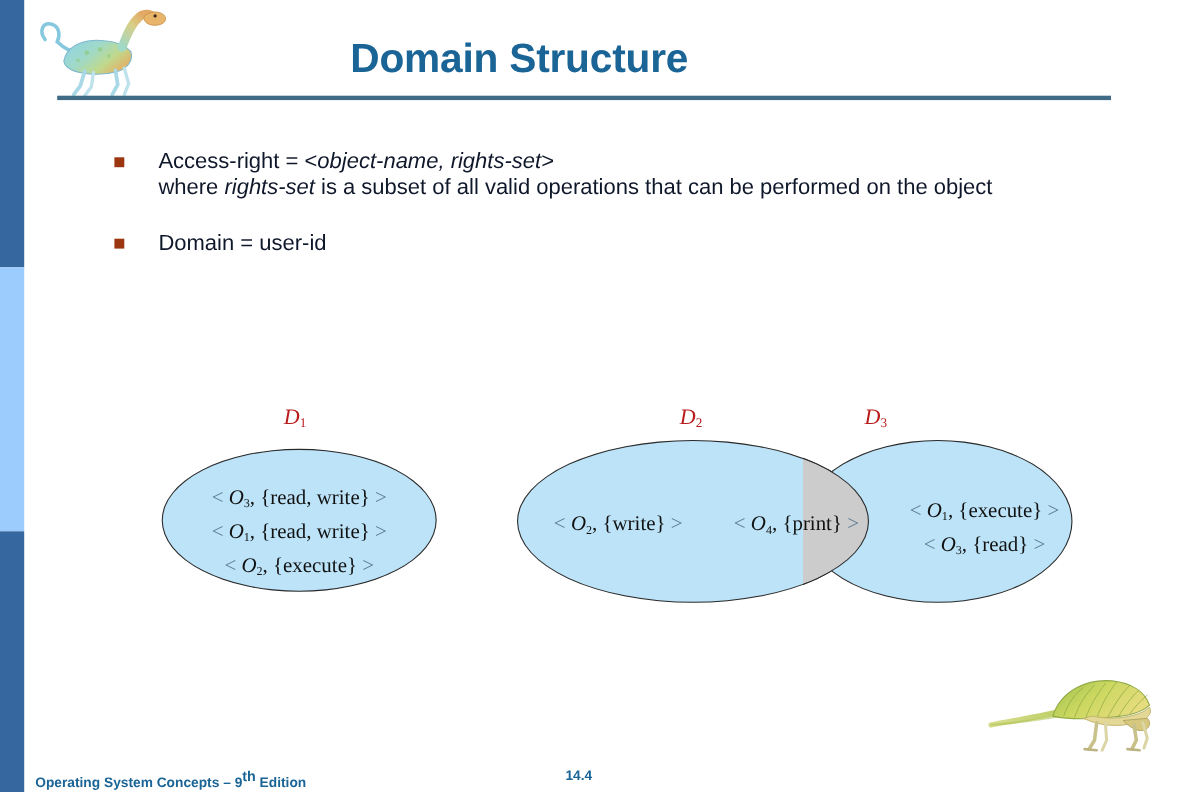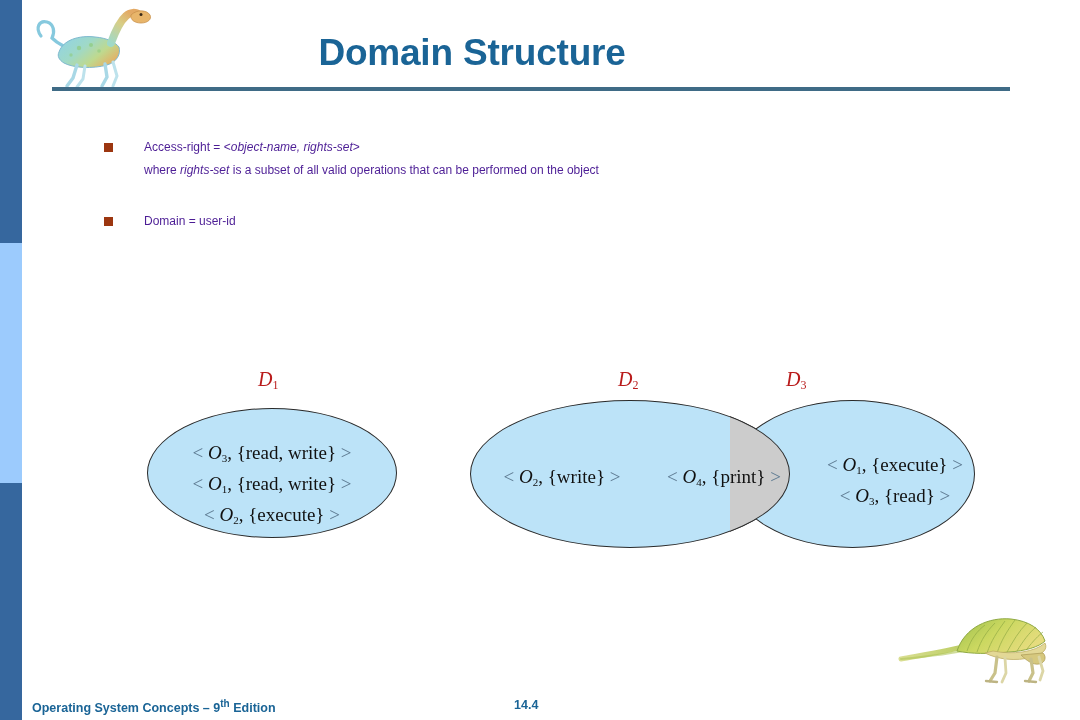--- a/index.html
+++ b/index.html
@@ -60,22 +60,22 @@
     position: relative;
     padding-left: 40px;
   }
   .bullet-marker {
     position: absolute;
     left: 0; top: 7px;
     width: 9px; height: 9px;
     background: #9C3610;
   }
   .bullet-text {
-    font-size: 12px;
-    color: #4c1d95;
+    font-size: 20px;
+    color: #0f172a;
     line-height: 23px;
     font-family: "Liberation Sans", sans-serif;
   }
   .bullet-text i { font-style: italic; }
 
   
   #venn-figure {
     position: absolute;
     left: 140px; top: 368px;
     width: 860px; height: 180px;
@@ -163,21 +163,21 @@
   }
   .footer-text {
     position: absolute;
     font-size: 12.5px;
     font-weight: bold;
     color: #1A6496;
     white-space: nowrap;
     font-family: "Liberation Sans", sans-serif;
   }
   #footer-left   { left: 32px;  top: 0px; }
-  #footer-left sup { font-size: 10px; }
+  #footer-left sup { font-size: 13px; }
   #footer-center { left: 514px; top: 0px; }
   #footer-right  { left: 795px; top: 0px; }
 </style>
 </head>
 <body>
 
 <div id="edge-strip">
   <div class="strip-seg" id="strip-top"></div>
   <div class="strip-seg" id="strip-mid"></div>
   <div class="strip-seg" id="strip-bottom"></div>

